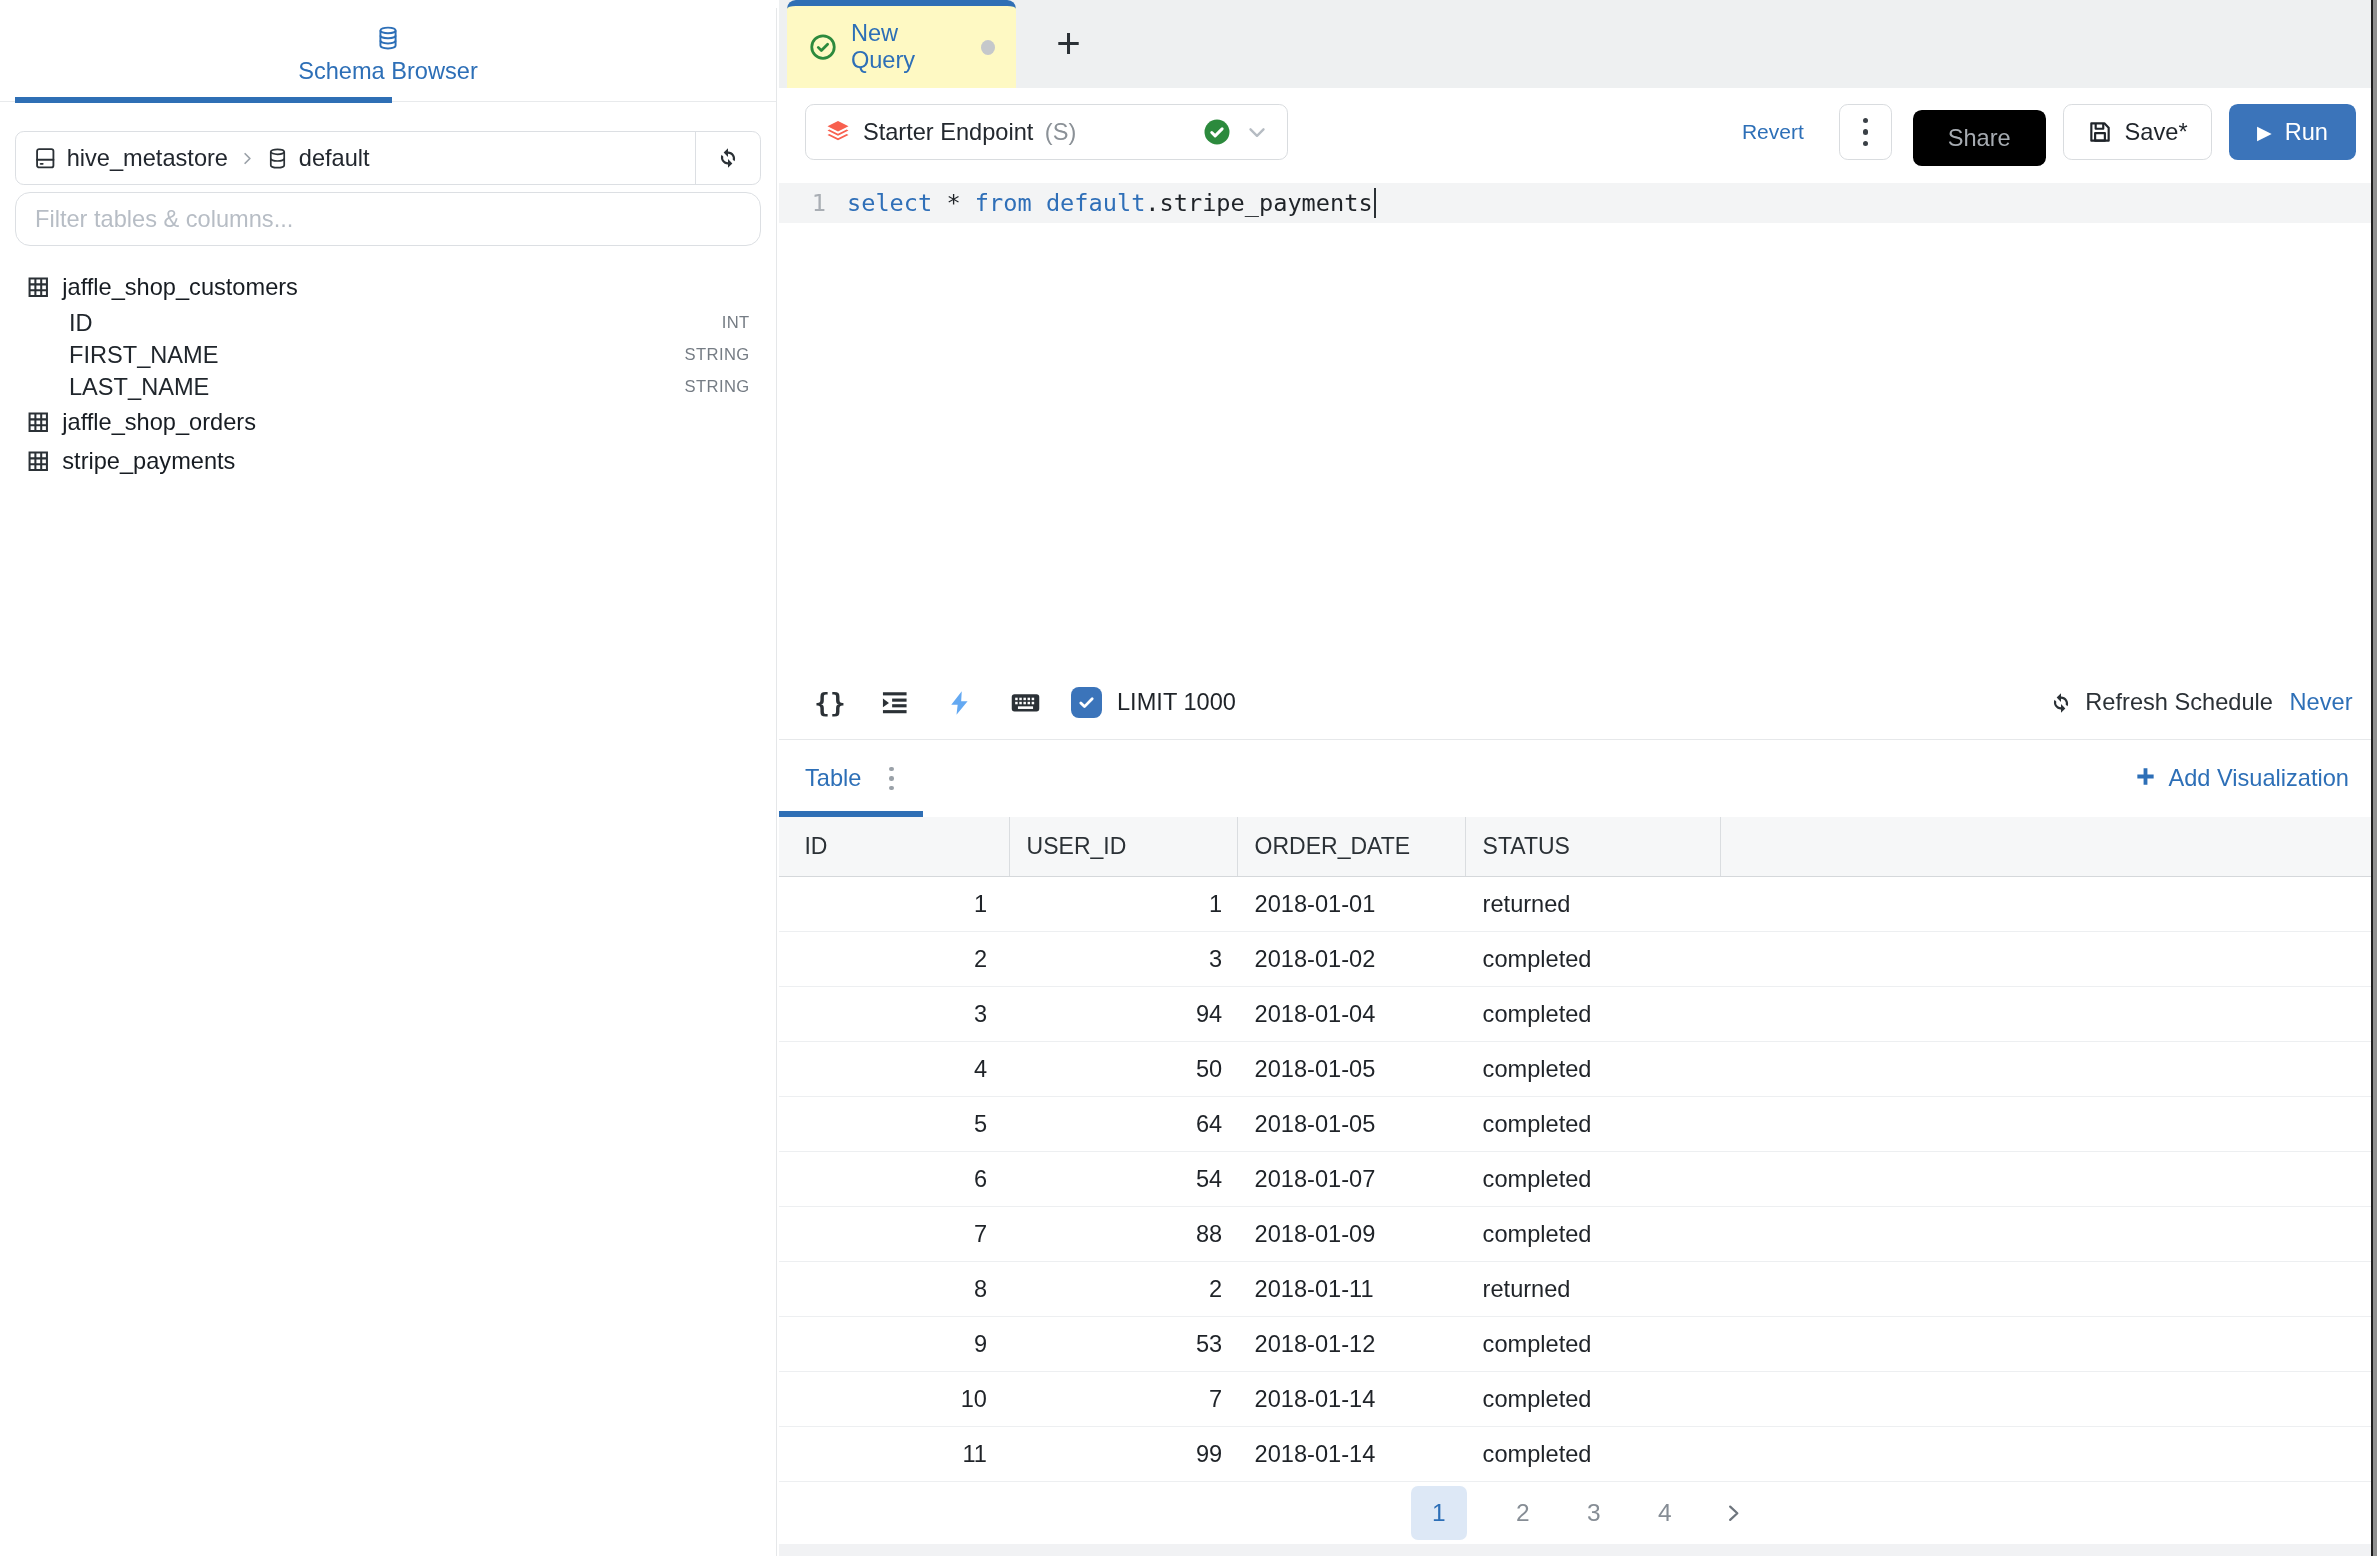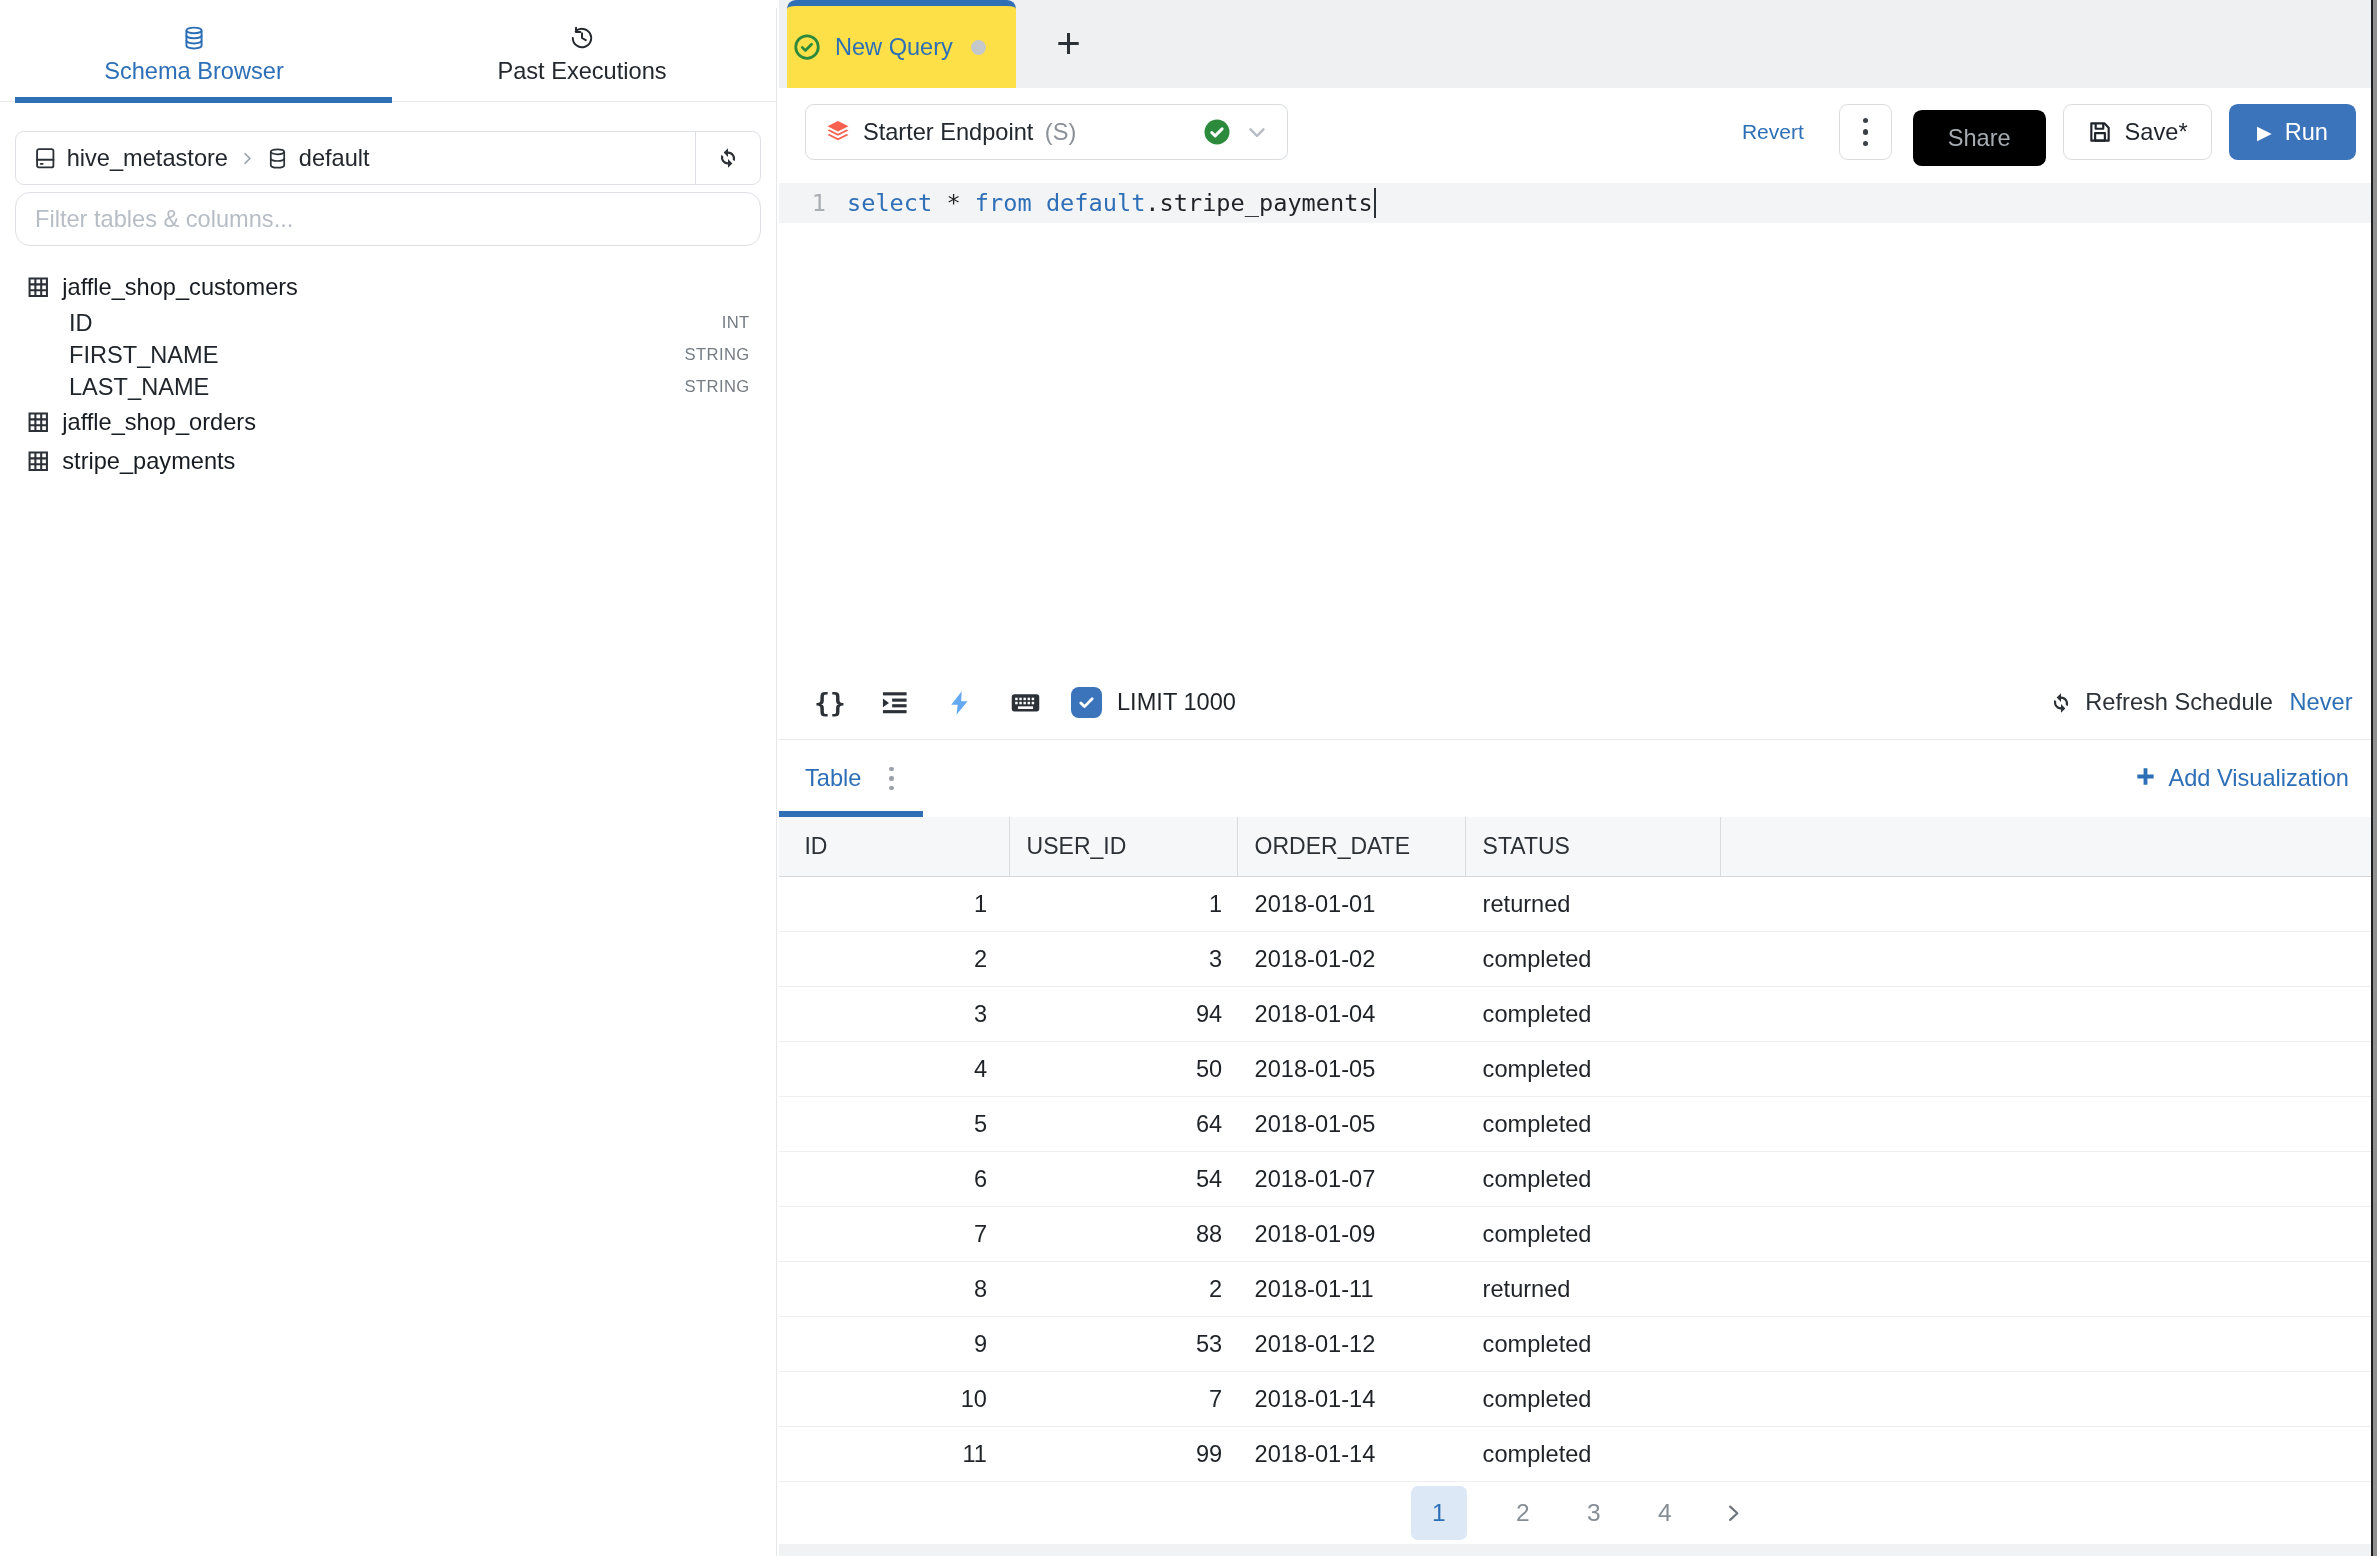--- a/index.html
+++ b/index.html
@@ -41,23 +41,23 @@
     color:#171c22; cursor:pointer; }
   .col-row { display:flex; align-items:center; height:32px; padding-left:54px;
     padding-right:11.4px; color:#20262c; cursor:pointer; }
   .col-type { margin-left:auto; font-size:16.6px; color:#757c84; letter-spacing:0.4px; }
 
   
   .main { position:absolute; left:779px; top:0; width:1598px; height:100%;
     display:flex; flex-direction:column; background:#fff; }
 
   .tabbar { height:88px; background:#eef0f1; position:relative; flex:0 0 auto; }
-  .qtab { position:absolute; left:7.9px; top:0; width:229px; height:88px; background:#fde047;
+  .qtab { position:absolute; left:7.9px; top:0; width:229px; height:88px; background:#fef9c3;
     border-radius:8.8px 8.8px 0 0; border-top:6.1px solid #2f6fb5; display:flex;
-    align-items:center; gap:13px; padding:0 5px; cursor:pointer; }
+    align-items:center; gap:13px; padding:0 21px; cursor:pointer; }
   .qtab-label { color:#2d6fb7; font-size:23.6px; }
   .qtab-dot { width:15px; height:15px; border-radius:50%; background:#c5c8cb; margin-left:5.3px; }
   .addtab { position:absolute; left:259px; top:0; height:88px; width:61px; display:flex;
     align-items:center; justify-content:center; font-size:42px; font-weight:300;
     color:#2b3136; cursor:pointer; }
 
   .querybar { height:88px; background:#fff; display:flex; align-items:center;
     padding:0 21px 0 26px; flex:0 0 auto; }
   .endpoint { width:483px; height:56px; border:1.8px solid #d9dcdf; border-radius:8.8px;
     display:flex; align-items:center; padding:0 17.5px; gap:11.4px; cursor:pointer; }
@@ -152,30 +152,20 @@
         <span>
           <svg width="26" height="26" viewBox="0 0 24 24" fill="none" stroke="#2d6fb7" stroke-width="1.8">
             <ellipse cx="12" cy="5" rx="7" ry="2.6"></ellipse>
             <path d="M5 5v4.7c0 1.4 3.1 2.6 7 2.6s7-1.2 7-2.6V5"></path>
             <path d="M5 9.7v4.7c0 1.4 3.1 2.6 7 2.6s7-1.2 7-2.6V9.7"></path>
             <path d="M5 14.4V19c0 1.4 3.1 2.6 7 2.6s7-1.2 7-2.6v-4.6"></path>
           </svg>
         </span>
         <span>Schema Browser</span>
       </div>
-      <div class="side-tab">
-        <span>
-          <svg width="26" height="26" viewBox="0 0 24 24" fill="none" stroke="#23282e" stroke-width="1.8" stroke-linecap="round" stroke-linejoin="round">
-            <path d="M3.5 12a8.5 8.5 0 1 0 2.6-6.1"></path>
-            <path d="M6.5 2.5v4h4"></path>
-            <path d="M12 7.5V12l3.5 2"></path>
-          </svg>
-        </span>
-        <span>Past Executions</span>
-      </div>
     </div>
 
     <div class="side-body">
       <div class="crumb-box">
         <div class="crumb-main">
           <span>
             <svg width="24.5" height="24.5" viewBox="0 0 24 24" fill="none" stroke="#2b3136" stroke-width="1.8" stroke-linecap="round">
               <rect x="4" y="3" width="16" height="18" rx="2"></rect>
               <path d="M4 13.5h16"></path>
                 <path d="M7.5 17.5h2"></path>

